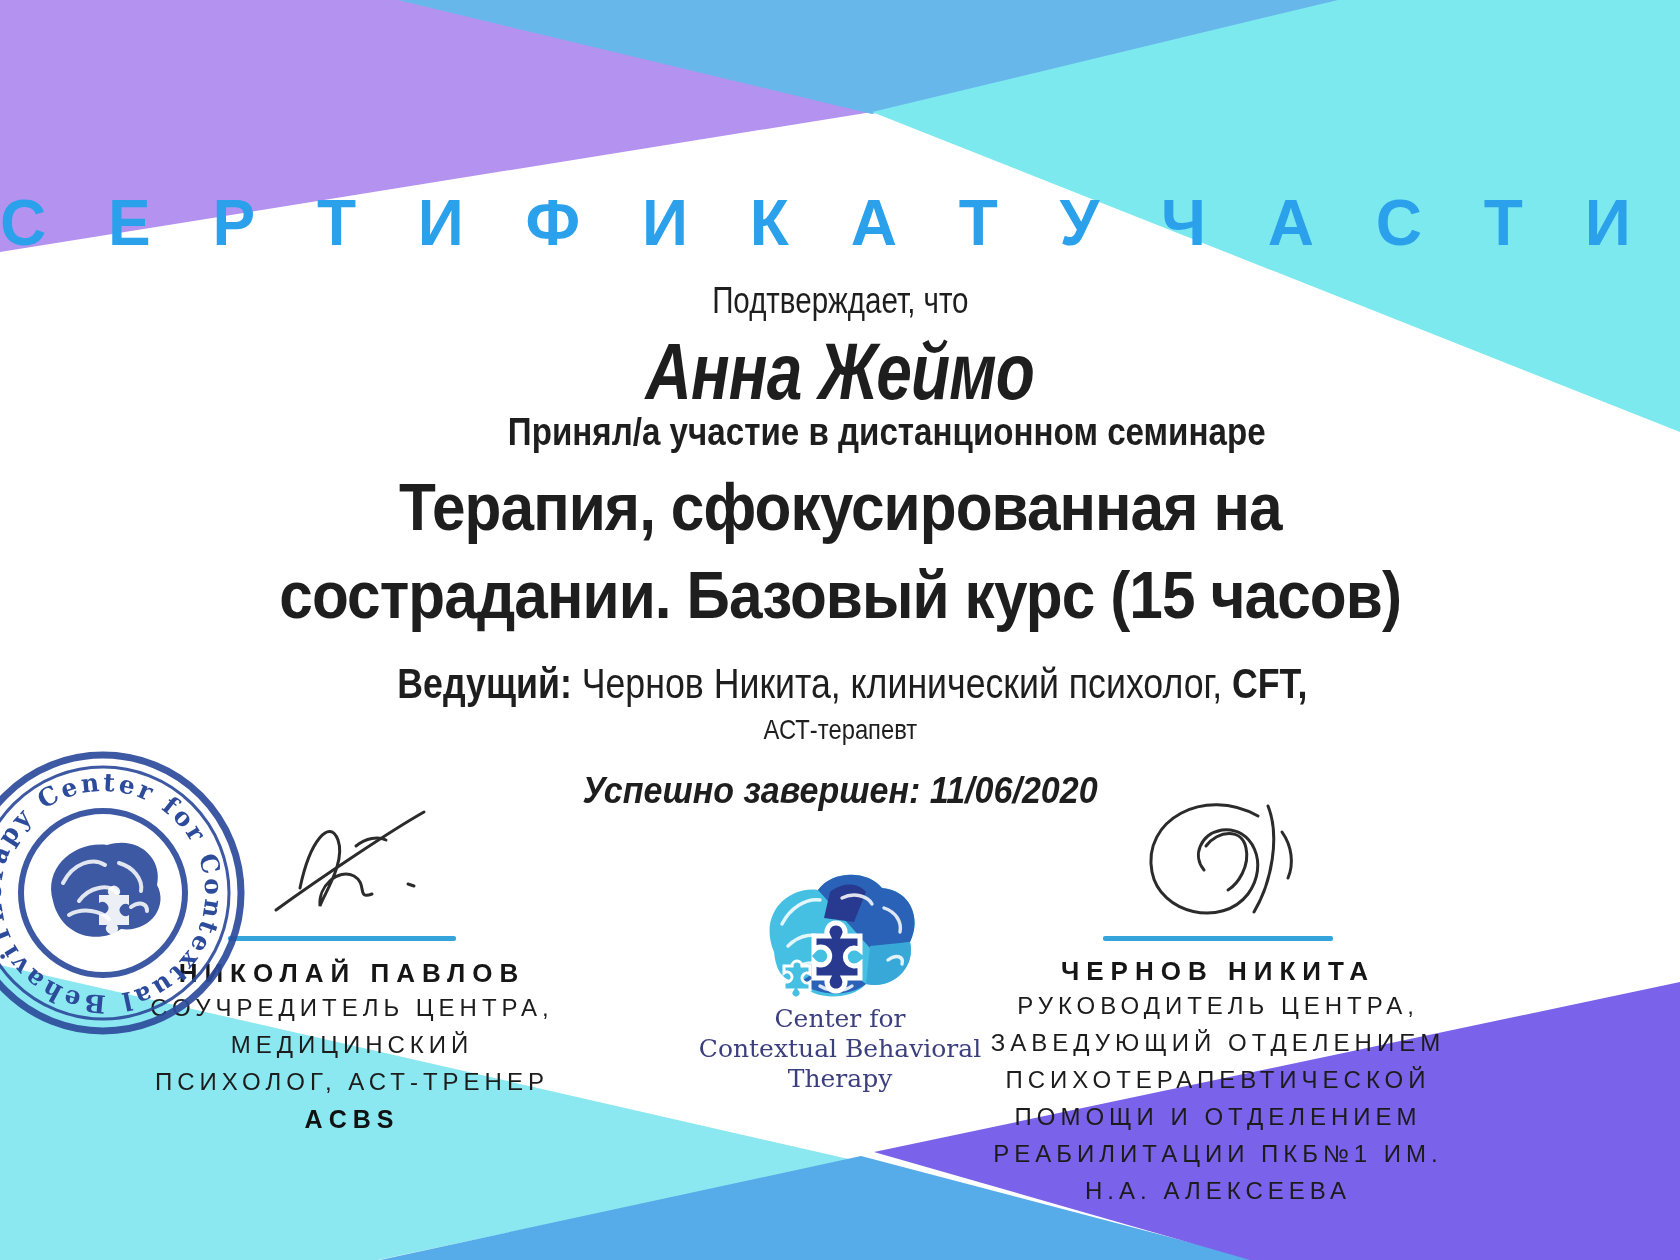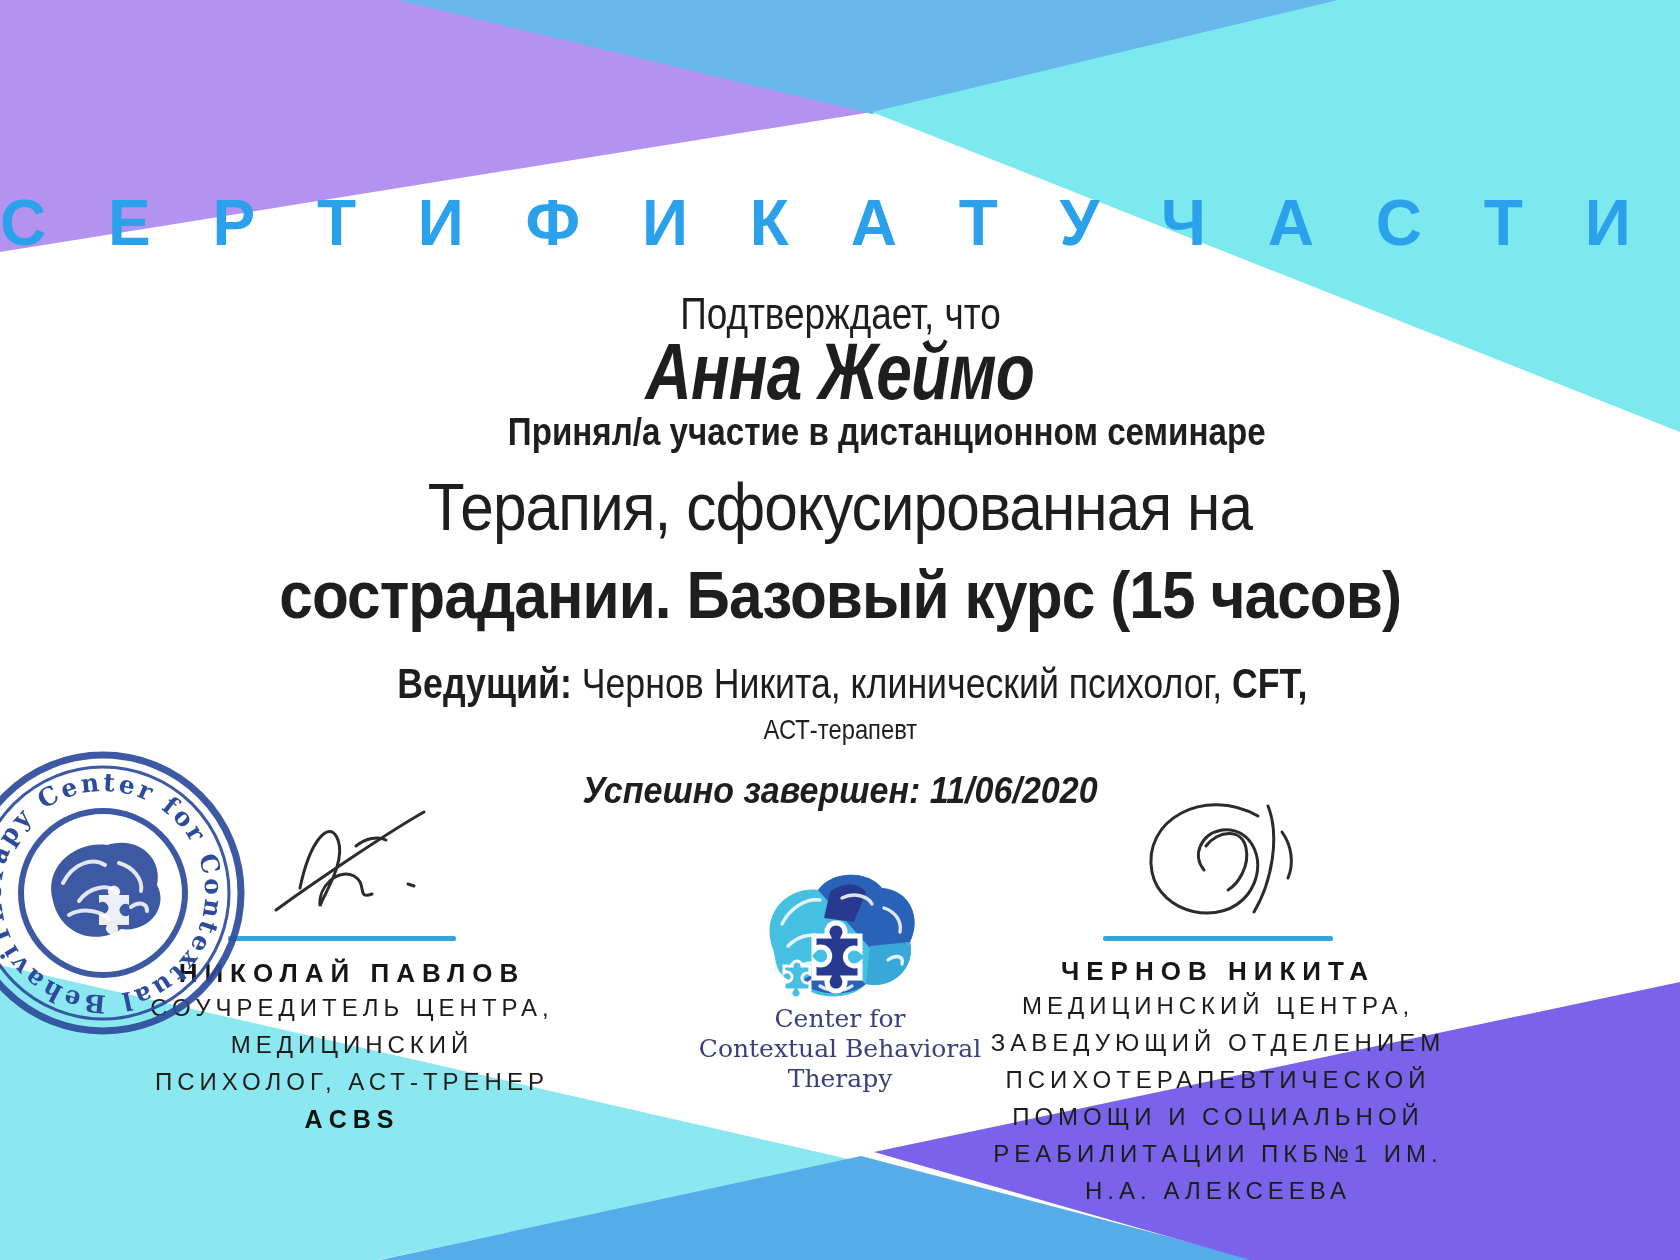--- a/index.html
+++ b/index.html
@@ -12,26 +12,26 @@
   .sh-skyblue{background:var(--skyblue);clip-path:polygon(398px 0px,1342px 0px,872px 114px);}
   .sh-cyantop{background:var(--cyan_top);clip-path:polygon(1338px 0px,1680px 0px,1680px 432px,872px 112px);}
   .sh-cyanbot{background:var(--cyan_bottom);clip-path:polygon(0px 965px,853px 1160px,378px 1260px,0px 1260px);}
   .sh-bluebot{background:var(--blue_bottom);clip-path:polygon(861px 1156px,1257px 1260px,380px 1260px);}
   .sh-violet{background:var(--violet);clip-path:polygon(1680px 982px,874px 1152px,1250px 1260px,1680px 1260px);}
 
   .row{position:absolute;left:0;width:1680px;text-align:center;white-space:nowrap;}
   .cond{display:inline-block;transform:scaleX(.85);transform-origin:50% 50%;white-space:nowrap;}
 
   .title{top:186px;font-size:64px;font-weight:bold;letter-spacing:22px;color:var(--title_blue);}
-  .confirm{top:288px;font-size:45px;}
+  .confirm{top:280px;font-size:36px;}
   .confirm .cond{transform:scaleX(.82);}
   .name{top:326px;font-size:80px;font-weight:bold;font-style:italic;}
   .name .cond{transform:scaleX(.80);letter-spacing:-1px;}
   .partic{top:410px;font-size:39px;font-weight:bold;margin-left:47px;}
-  .course1{top:468px;font-size:67px;font-weight:normal;}
+  .course1{top:468px;font-size:67px;font-weight:bold;}
   .course2{top:556px;font-size:67px;font-weight:bold;text-align:center;}
   .course1 .cond,.course2 .cond{transform:scaleX(.90);letter-spacing:-1px;}
   .lead{top:660px;font-size:42px;padding-left:12px;}
   .lead2{top:714px;font-size:28px;}
   .lead .b,.lead2 .b{font-weight:bold;}
   .done{top:770px;font-size:37px;font-weight:bold;font-style:italic;}
   .done .cond{transform:scaleX(.92);}
 
   .sigblock{position:absolute;text-align:center;}
   .sigline{position:absolute;height:5px;background:var(--line_blue);border-radius:2px;}
@@ -76,24 +76,24 @@
   <div class="sigblock leftblock">
     <div class="signame">НИКОЛАЙ ПАВЛОВ</div>
     <div class="sigrole">СОУЧРЕДИТЕЛЬ ЦЕНТРА,</div>
     <div class="sigrole">МЕДИЦИНСКИЙ</div>
     <div class="sigrole">ПСИХОЛОГ, АСТ-ТРЕНЕР</div>
     <div class="sigorg">ACBS</div>
   </div>
 
   <div class="sigblock rightblock">
     <div class="signame">ЧЕРНОВ НИКИТА</div>
-    <div class="sigrole">МЕДИЦИНСКИЙ ЦЕНТРА,</div>
+    <div class="sigrole">РУКОВОДИТЕЛЬ ЦЕНТРА,</div>
     <div class="sigrole">ЗАВЕДУЮЩИЙ ОТДЕЛЕНИЕМ</div>
     <div class="sigrole">ПСИХОТЕРАПЕВТИЧЕСКОЙ</div>
-    <div class="sigrole">ПОМОЩИ И СОЦИАЛЬНОЙ</div>
+    <div class="sigrole">ПОМОЩИ И ОТДЕЛЕНИЕМ</div>
     <div class="sigrole">РЕАБИЛИТАЦИИ ПКБ№1 ИМ.</div>
     <div class="sigrole">Н.А. АЛЕКСЕЕВА</div>
   </div>
 
   <div class="logotext">
     <div>Center for</div>
     <div>Contextual Behavioral</div>
     <div>Therapy</div>
   </div>
 

